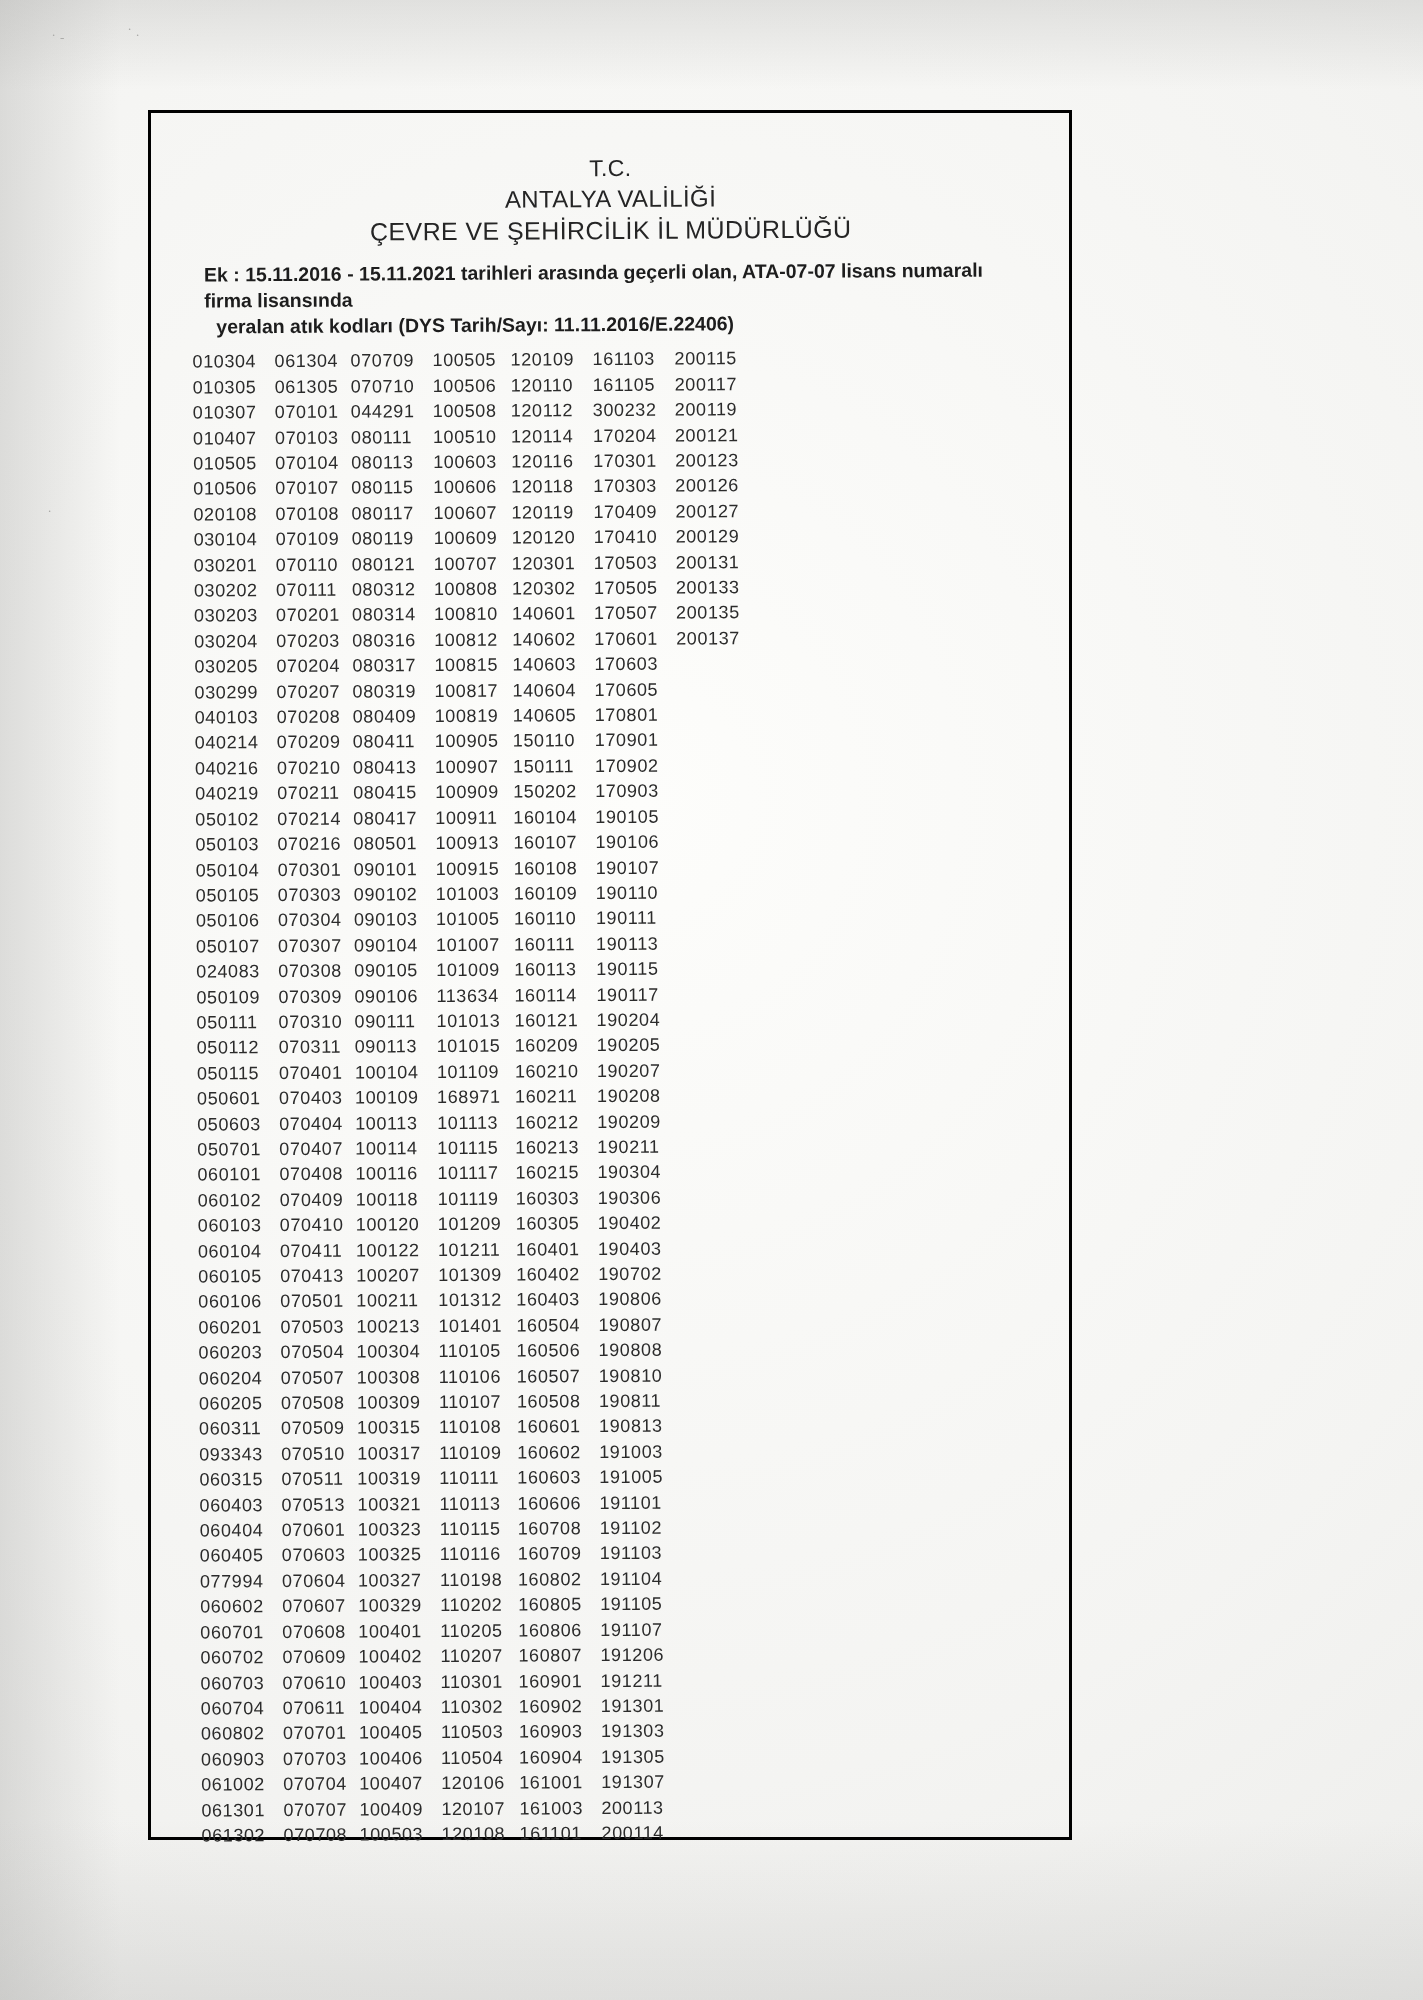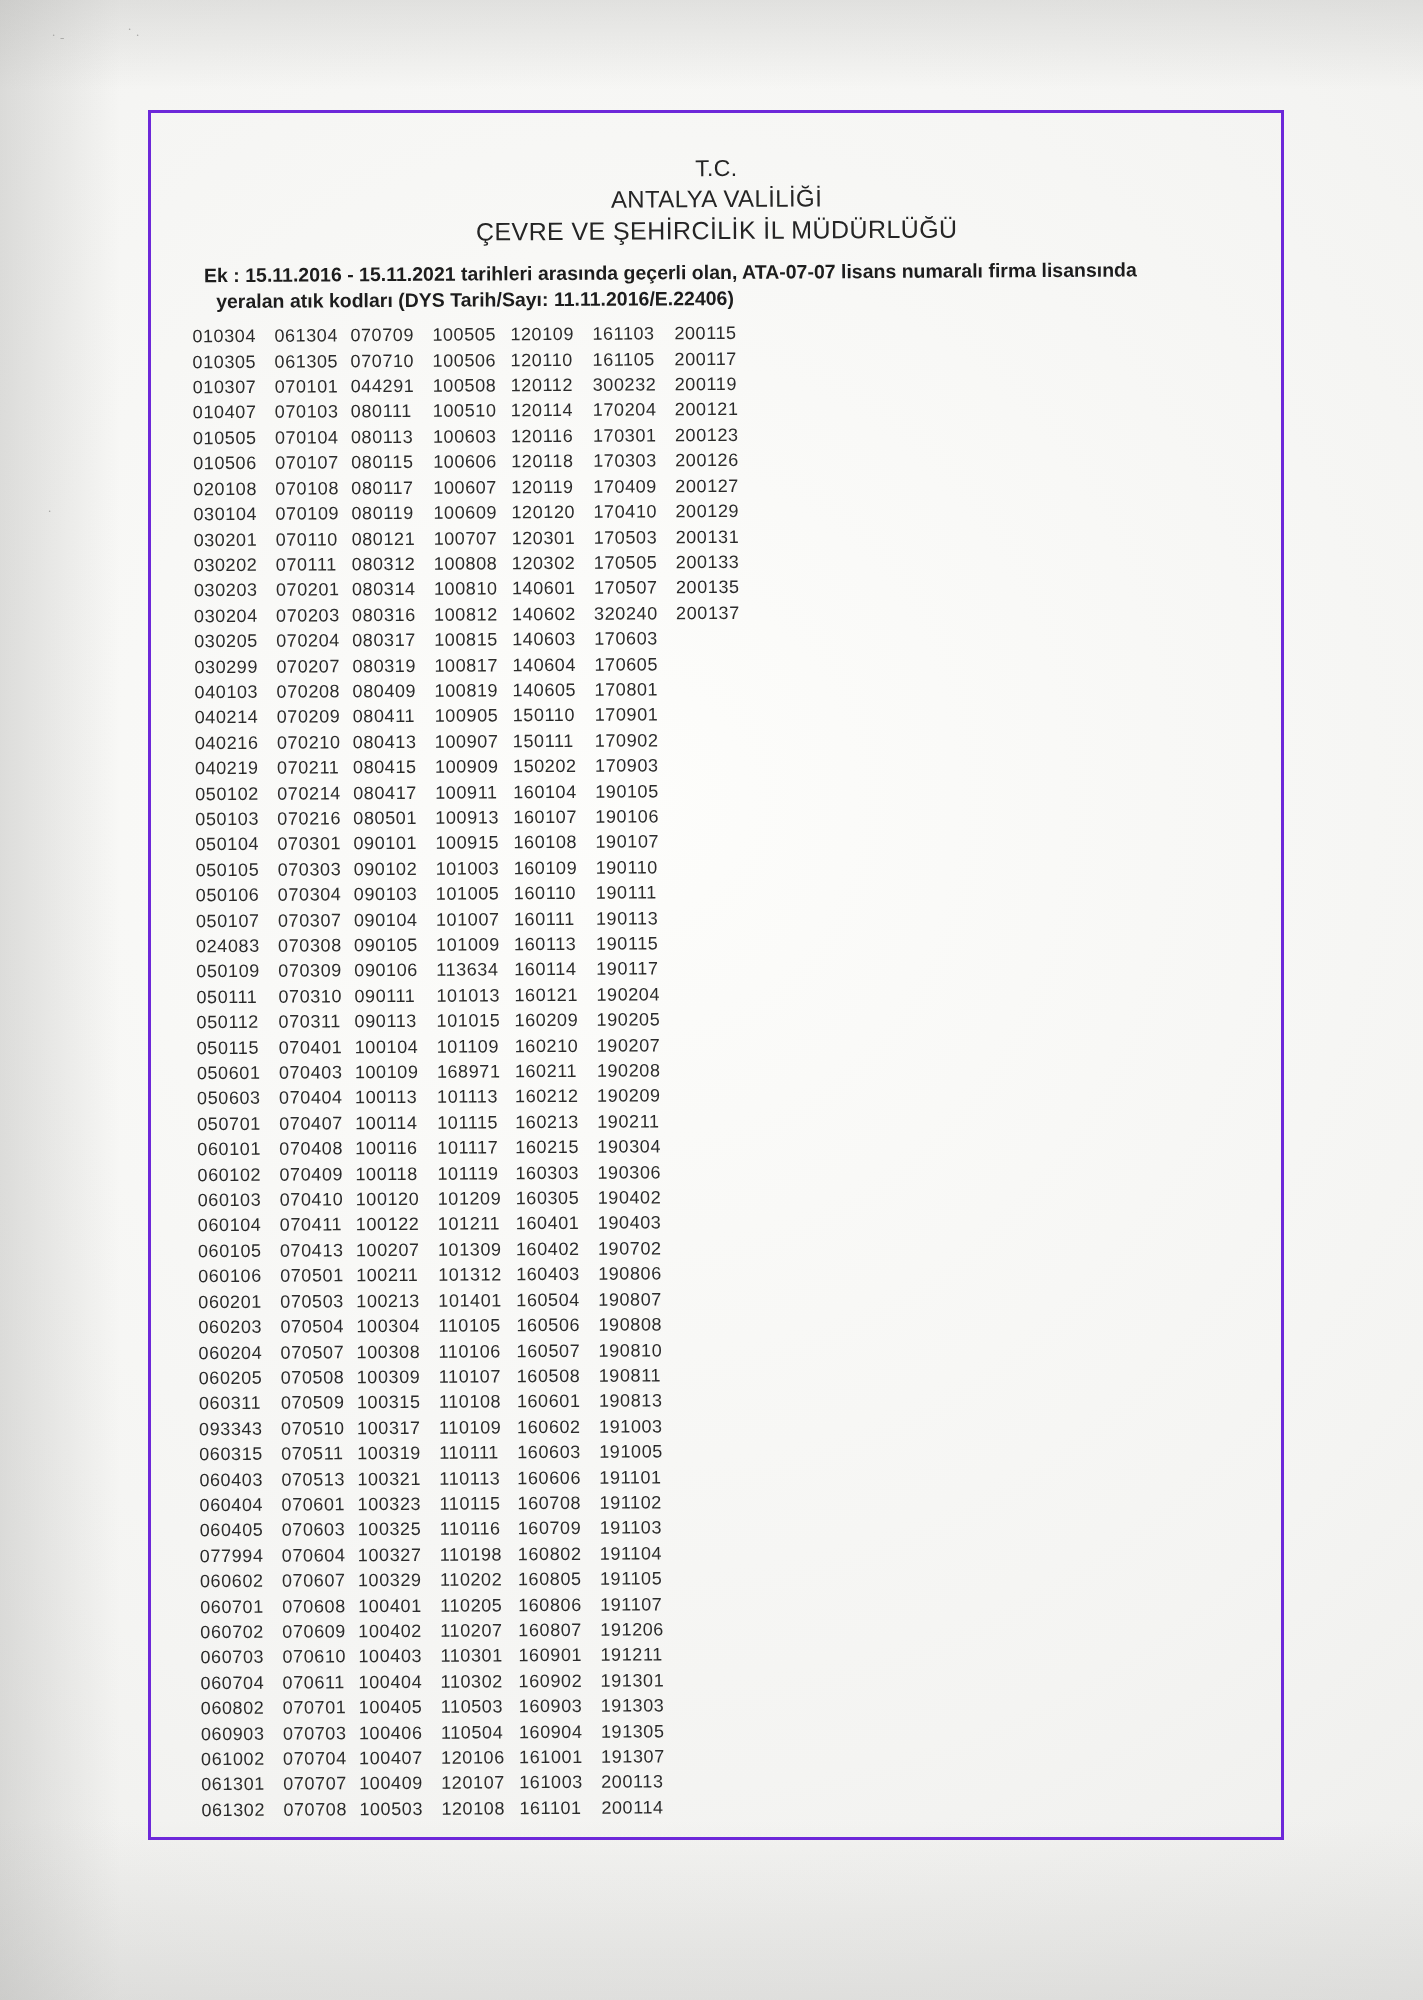--- a/index.html
+++ b/index.html
@@ -45,23 +45,23 @@
     font-size: 13px;
     font-family: "Liberation Serif", serif;
     user-select: none;
   }
 
   
   .doc-frame {
     position: absolute;
     left: 148px;
     top: 110px;
-    width: 1136px;
+    width: 924px;
     height: 1730px;
-    border: 3px solid #6d28d9;
+    border: 3px solid #000000;
     box-sizing: border-box;
     background: transparent;
   }
 
   .doc-inner {
     position: absolute;
     inset: 0;
     padding: 24px 34px 10px 34px;
     box-sizing: border-box;
   }
@@ -465,21 +465,21 @@
           <div class="cell">161105</div>
           <div class="cell">300232</div>
           <div class="cell">170204</div>
           <div class="cell">170301</div>
           <div class="cell">170303</div>
           <div class="cell">170409</div>
           <div class="cell">170410</div>
           <div class="cell">170503</div>
           <div class="cell">170505</div>
           <div class="cell">170507</div>
-          <div class="cell">320240</div>
+          <div class="cell">170601</div>
           <div class="cell">170603</div>
           <div class="cell">170605</div>
           <div class="cell">170801</div>
           <div class="cell">170901</div>
           <div class="cell">170902</div>
           <div class="cell">170903</div>
           <div class="cell">190105</div>
           <div class="cell">190106</div>
           <div class="cell">190107</div>
           <div class="cell">190110</div>

